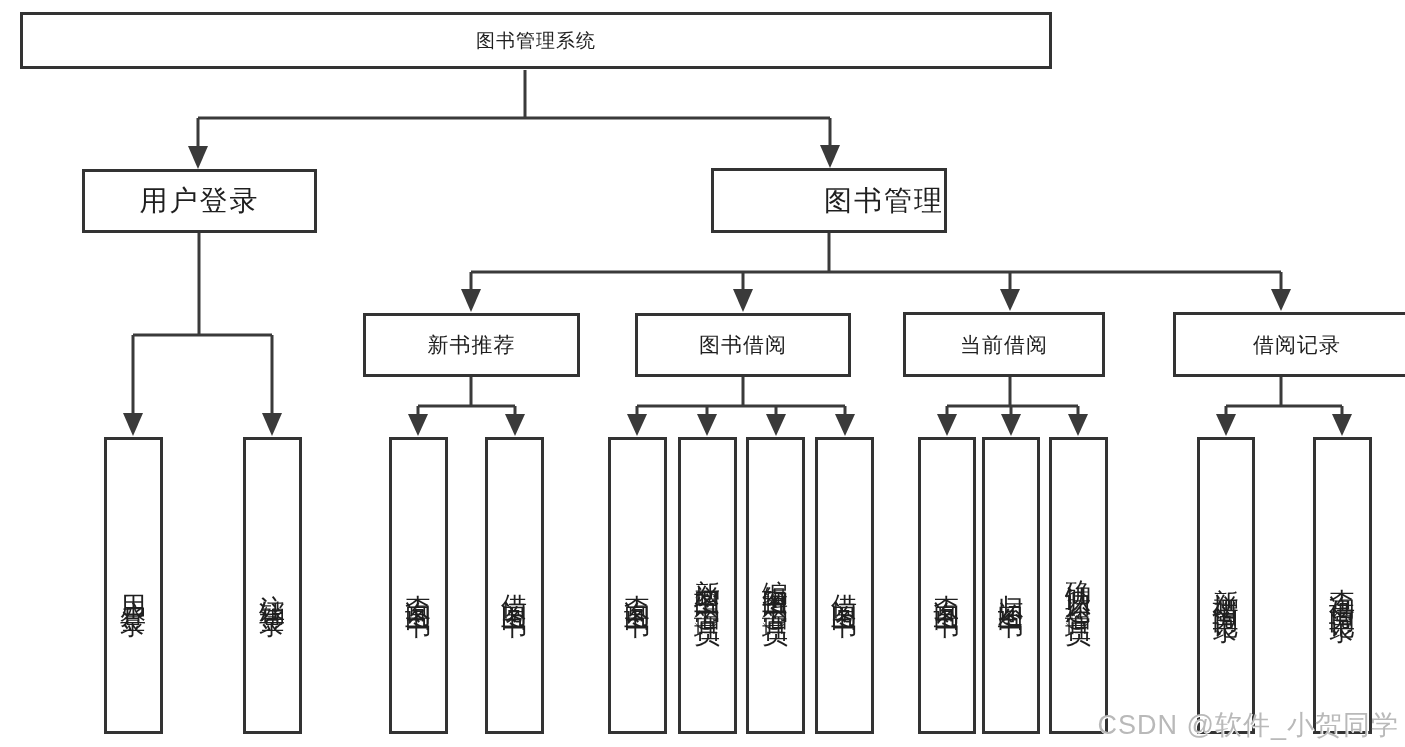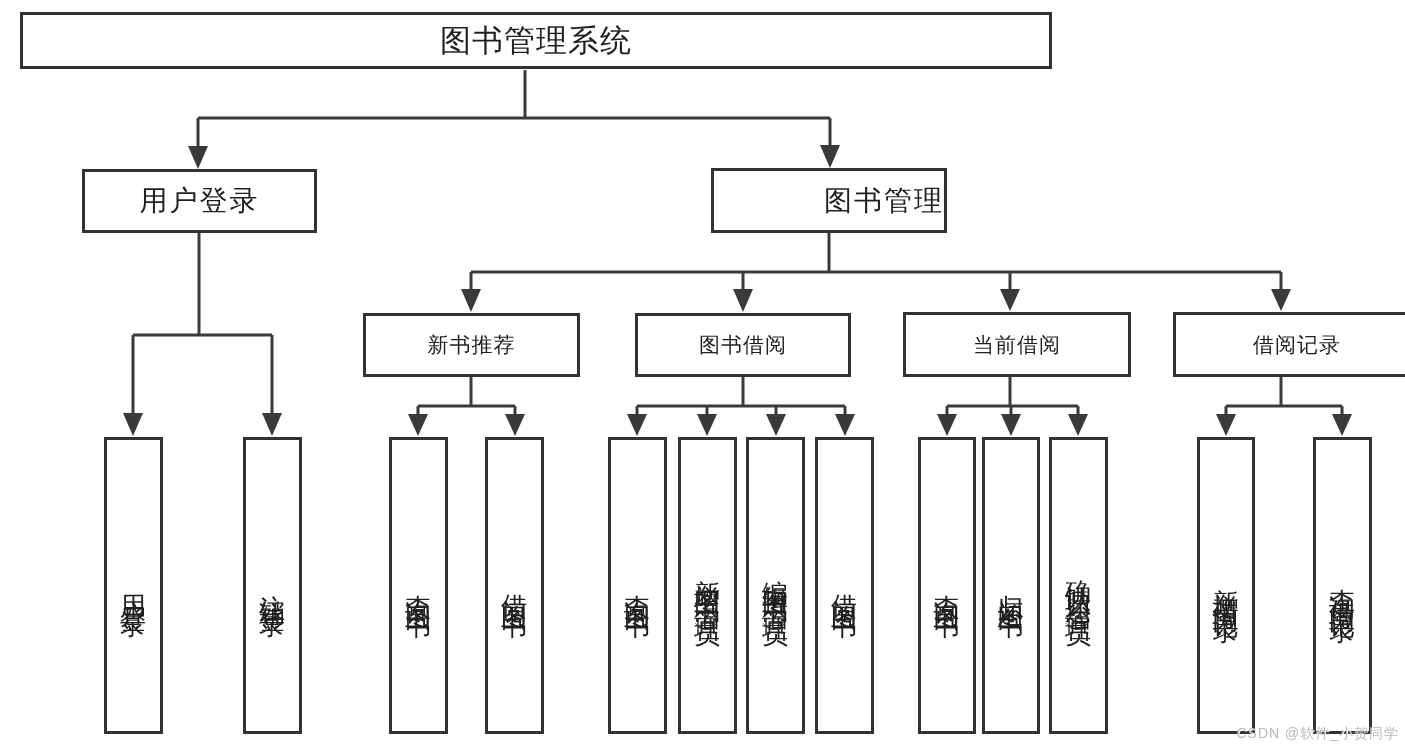--- a/index.html
+++ b/index.html
@@ -16,30 +16,30 @@
   svg.wires{position:absolute;left:0;top:0;width:1405px;height:747px;}
   svg.wires path{stroke:var(--line);stroke-width:3;fill:none;}
   svg.wires polygon{fill:var(--line);stroke:none;}
   .box{
     position:absolute;box-sizing:border-box;
     border:3px solid var(--border);background:#fff;
     display:flex;align-items:center;justify-content:center;
     color:var(--text);
   }
   .hbox span{font-size:21px;letter-spacing:1px;white-space:nowrap;}
-  .hbox.f26 span{font-size:31px;}
+  .hbox.f26 span{font-size:19px;}
   .hbox.f28 span{font-size:28px;letter-spacing:2px;}
   .vbox span{
     writing-mode:vertical-rl;text-orientation:mixed;
     font-size:26px;letter-spacing:6px;line-height:1;
     max-height:288px;
   }
   .watermark{
     position:absolute;right:6px;bottom:4px;
-    font-size:14px;letter-spacing:1px;
+    font-size:27px;letter-spacing:1px;
     color:var(--watermark);
     text-shadow:1px 1px 0 #ffffff;
     white-space:nowrap;
   }
 </style>
 </head>
 <body>
 
 <div class="canvas">
 
@@ -89,21 +89,21 @@
   <div class="box hbox f28" style="left:711px;top:168px;width:236px;height:65px;justify-content:flex-end;">
     <span>图书管理</span>
   </div>
 
   <div class="box hbox" style="left:363px;top:313px;width:217px;height:64px;">
     <span>新书推荐</span>
   </div>
   <div class="box hbox" style="left:635px;top:313px;width:216px;height:64px;">
     <span>图书借阅</span>
   </div>
-  <div class="box hbox" style="left:903px;top:312px;width:228px;height:65px;">
+  <div class="box hbox" style="left:903px;top:312px;width:202px;height:65px;">
     <span>当前借阅</span>
   </div>
   <div class="box hbox" style="left:1173px;top:312px;width:248px;height:65px;">
     <span>借阅记录</span>
   </div>
 
   <div class="box vbox" style="left:104px;top:437px;width:59px;height:297px;">
     <span>用户登录</span>
   </div>
   <div class="box vbox" style="left:243px;top:437px;width:59px;height:297px;">

